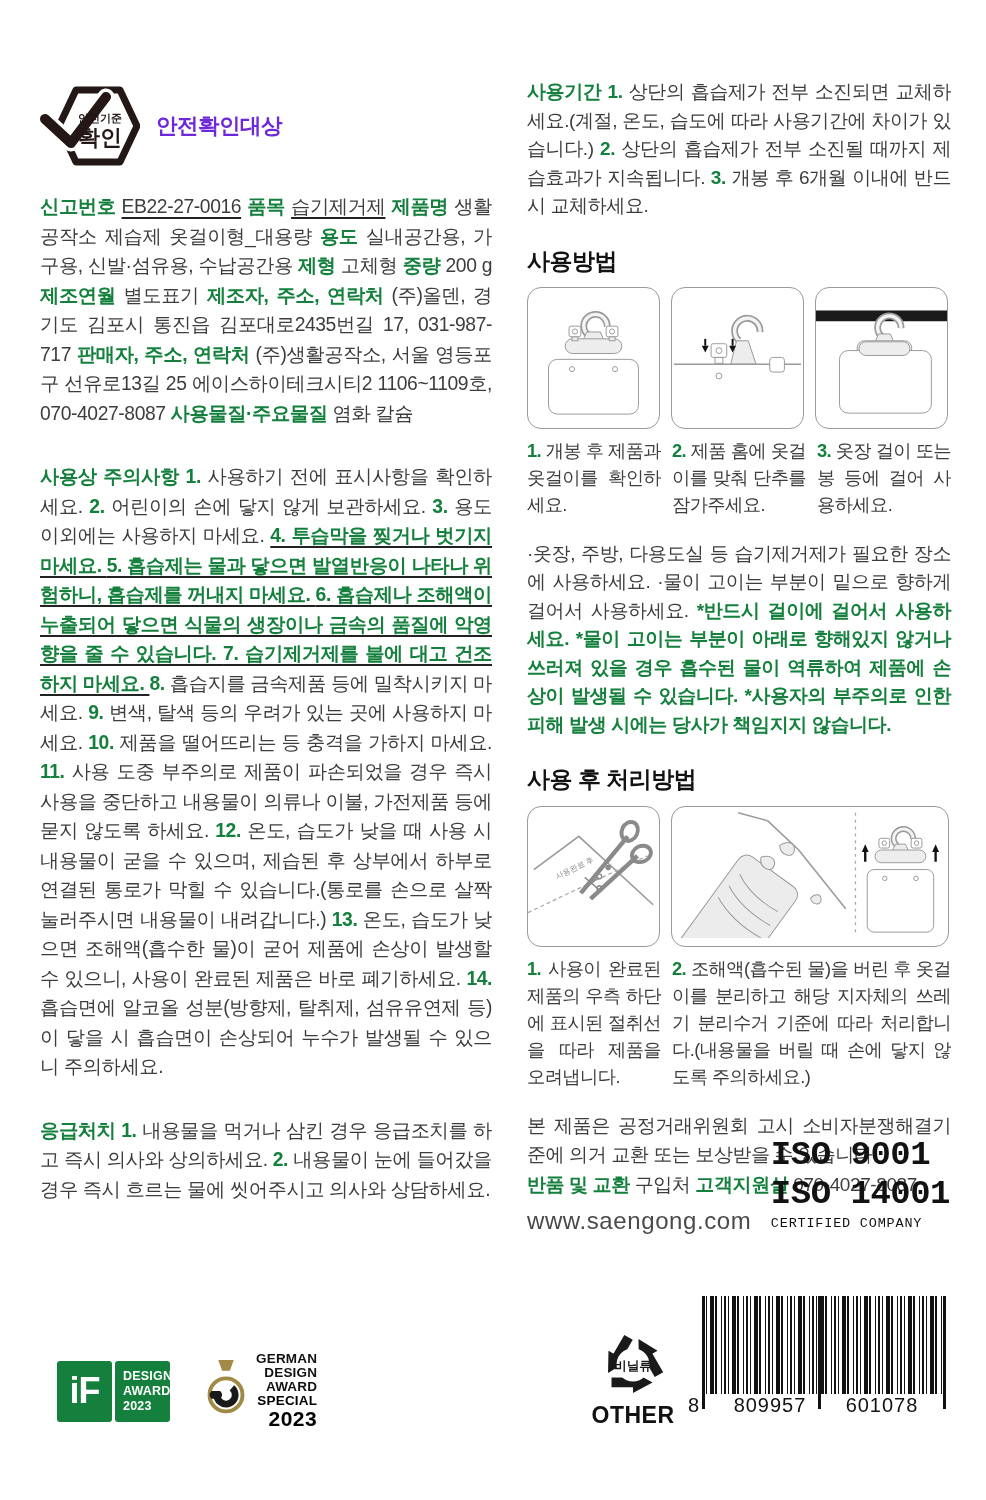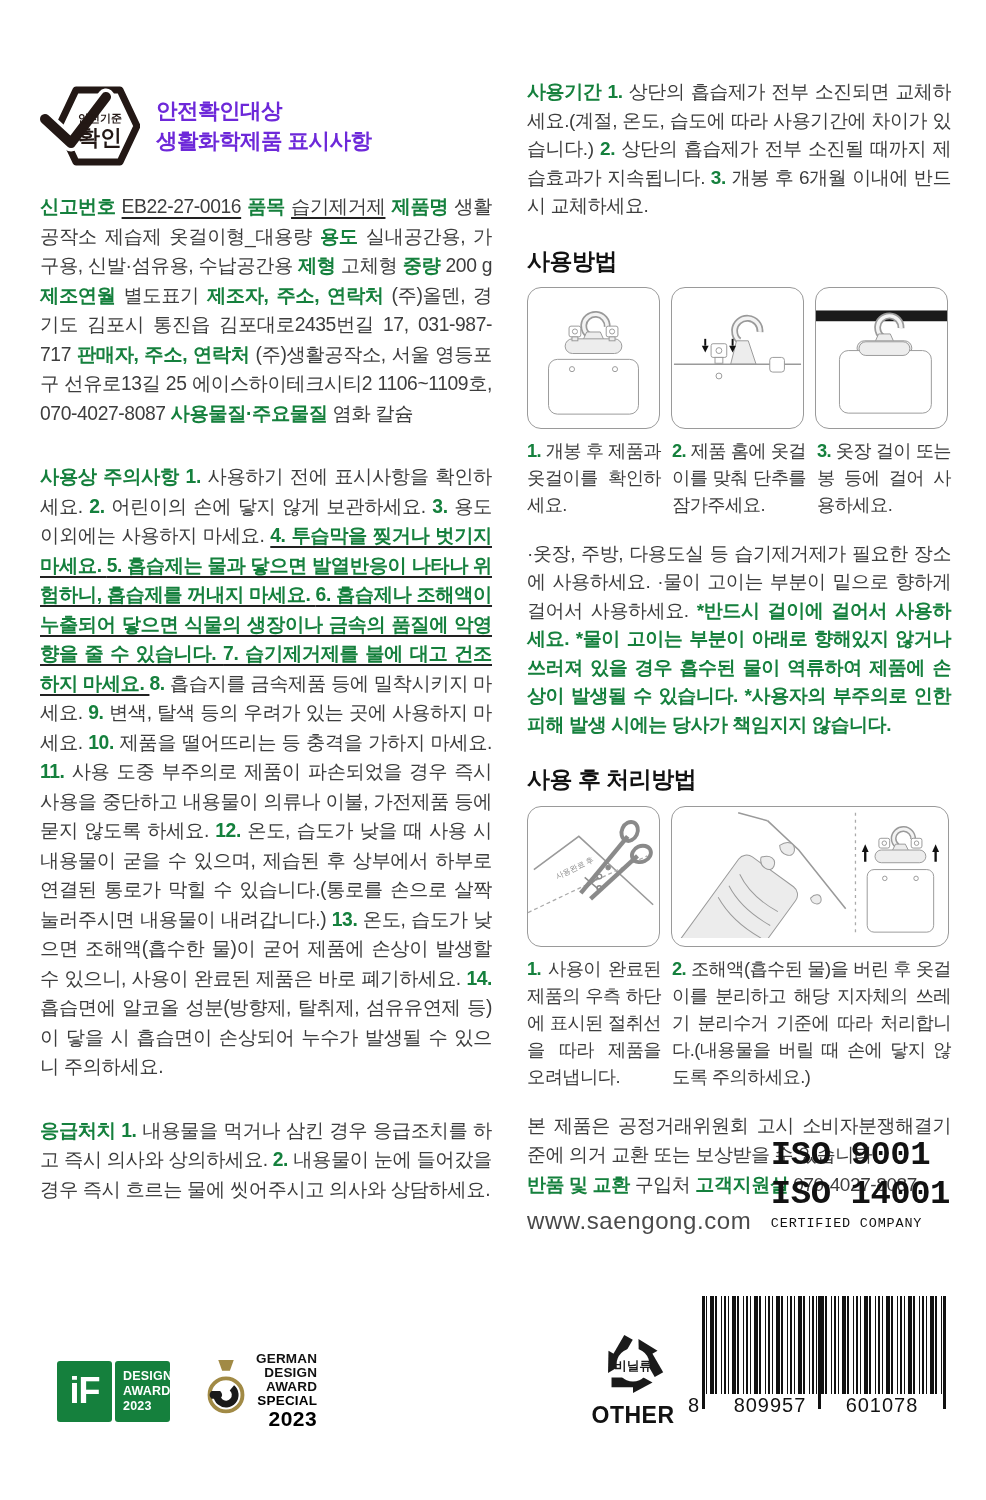--- a/index.html
+++ b/index.html
@@ -59,21 +59,20 @@
     <div class="header-row">
       <svg width="100" height="88" viewBox="0 0 100 88">
         <polygon points="36,8 80,8 97,44 80,80 36,80 19,44" fill="none" stroke="#231815" stroke-width="7" stroke-linejoin="round"></polygon>
         <path d="M5,37 L31,61 L66,15" fill="none" stroke="#ffffff" stroke-width="17" stroke-linecap="round" stroke-linejoin="round"></path>
         <path d="M5,37 L31,61 L66,15" fill="none" stroke="#231815" stroke-width="10" stroke-linecap="round" stroke-linejoin="round"></path>
         <text x="60" y="40" font-size="11" font-weight="600" text-anchor="middle" fill="#231815">안전기준</text>
         <text x="60" y="63" font-size="22" font-weight="800" text-anchor="middle" fill="#231815">확인</text>
       </svg>
       <div class="header-titles">
         <div>안전확인대상</div>
-        <div>생활화학제품 표시사항</div>
       </div>
     </div>
 
     <p class="para mt1"><span class="b">신고번호 </span><span class="u">EB22-27-0016</span><span>   </span><span class="b">품목 </span><span class="u">습기제거제</span><span>   </span><span class="b">제품명 </span><span>생활공작소 제습제 옷걸이형_대용량  </span><span class="b">용도 </span><span>실내공간용, 가구용, 신발·섬유용, 수납공간용  </span><span class="b">제형 </span><span>고체형  </span><span class="b">중량 </span><span>200 g  </span><span class="b">제조연월 </span><span>별도표기  </span><span class="b">제조자, 주소, 연락처 </span><span>(주)올덴, 경기도 김포시 통진읍 김포대로2435번길 17, 031-987-717  </span><span class="b">판매자, 주소, 연락처 </span><span>(주)생활공작소, 서울 영등포구 선유로13길 25 에이스하이테크시티2 1106~1109호, 070-4027-8087 </span><span class="b">사용물질·주요물질 </span><span>염화 칼슘</span></p>
     <p class="para mt2"><span class="b">사용상 주의사항   </span><span class="b">1. </span><span>사용하기 전에 표시사항을 확인하세요.  </span><span class="b">2. </span><span>어린이의 손에 닿지 않게 보관하세요. </span><span class="b">3. </span><span>용도 이외에는 사용하지 마세요.  </span><span class="b u">4. 투습막을 찢거나 벗기지 마세요.  </span><span class="b u">5. 흡습제는 물과 닿으면 발열반응이 나타나 위험하니, 흡습제를 꺼내지 마세요. </span><span class="b u">6. 흡습제나 조해액이 누출되어 닿으면 식물의 생장이나 금속의 품질에 악영향을 줄 수 있습니다.  </span><span class="b u">7. 습기제거제를 불에 대고 건조하지 마세요.  </span><span class="b">8. </span><span>흡습지를 금속제품 등에 밀착시키지 마세요.  </span><span class="b">9. </span><span>변색, 탈색 등의 우려가 있는 곳에 사용하지 마세요.  </span><span class="b">10. </span><span>제품을 떨어뜨리는 등 충격을 가하지 마세요.  </span><span class="b">11. </span><span>사용 도중 부주의로 제품이 파손되었을 경우 즉시 사용을 중단하고 내용물이 의류나 이불, 가전제품 등에 묻지 않도록 하세요.  </span><span class="b">12. </span><span>온도, 습도가 낮을 때 사용 시 내용물이 굳을 수 있으며, 제습된 후 상부에서 하부로 연결된 통로가 막힐 수 있습니다.(통로를 손으로 살짝 눌러주시면 내용물이 내려갑니다.)  </span><span class="b">13. </span><span>온도, 습도가 낮으면 조해액(흡수한 물)이 굳어 제품에 손상이 발생할 수 있으니, 사용이 완료된 제품은 바로 폐기하세요. </span><span class="b">14. </span><span>흡습면에 알코올 성분(방향제, 탈취제, 섬유유연제 등)이 닿을 시 흡습면이 손상되어 누수가 발생될 수 있으니 주의하세요.</span></p>
     <p class="para mt2"><span class="b">응급처치 </span><span class="b">1. </span><span>내용물을 먹거나 삼킨 경우 응급조치를 하고 즉시 의사와 상의하세요.  </span><span class="b">2. </span><span>내용물이 눈에 들어갔을 경우 즉시 흐르는 물에 씻어주시고 의사와 상담하세요.</span></p>
   </div>
 
   <div class="col-right">
 

